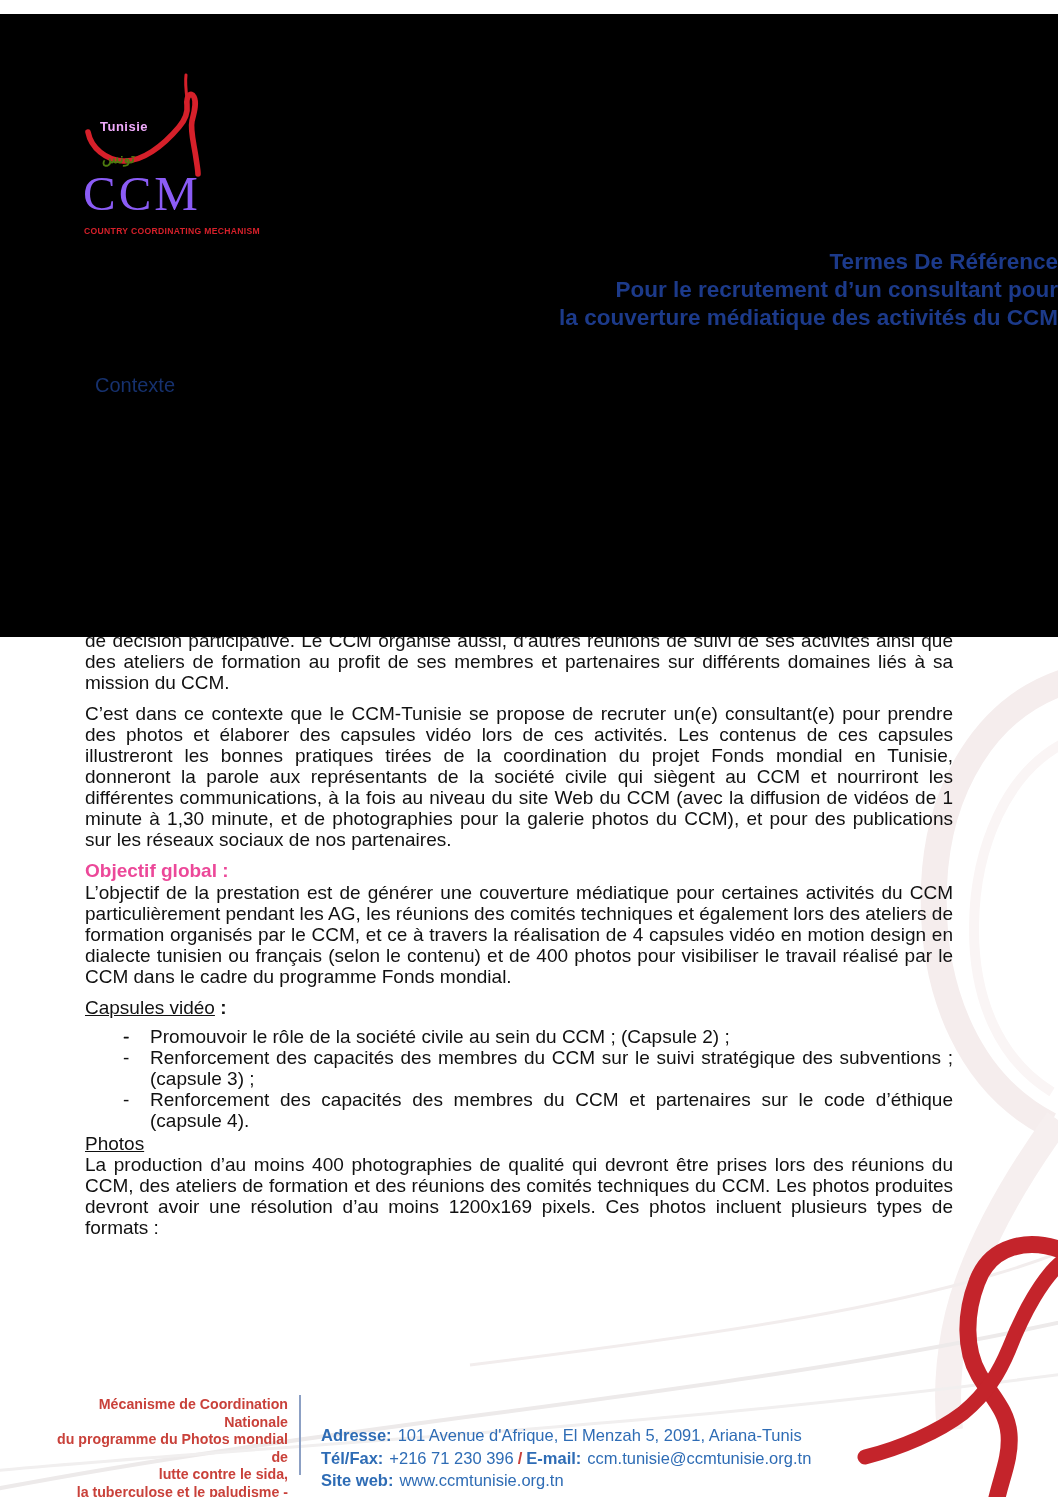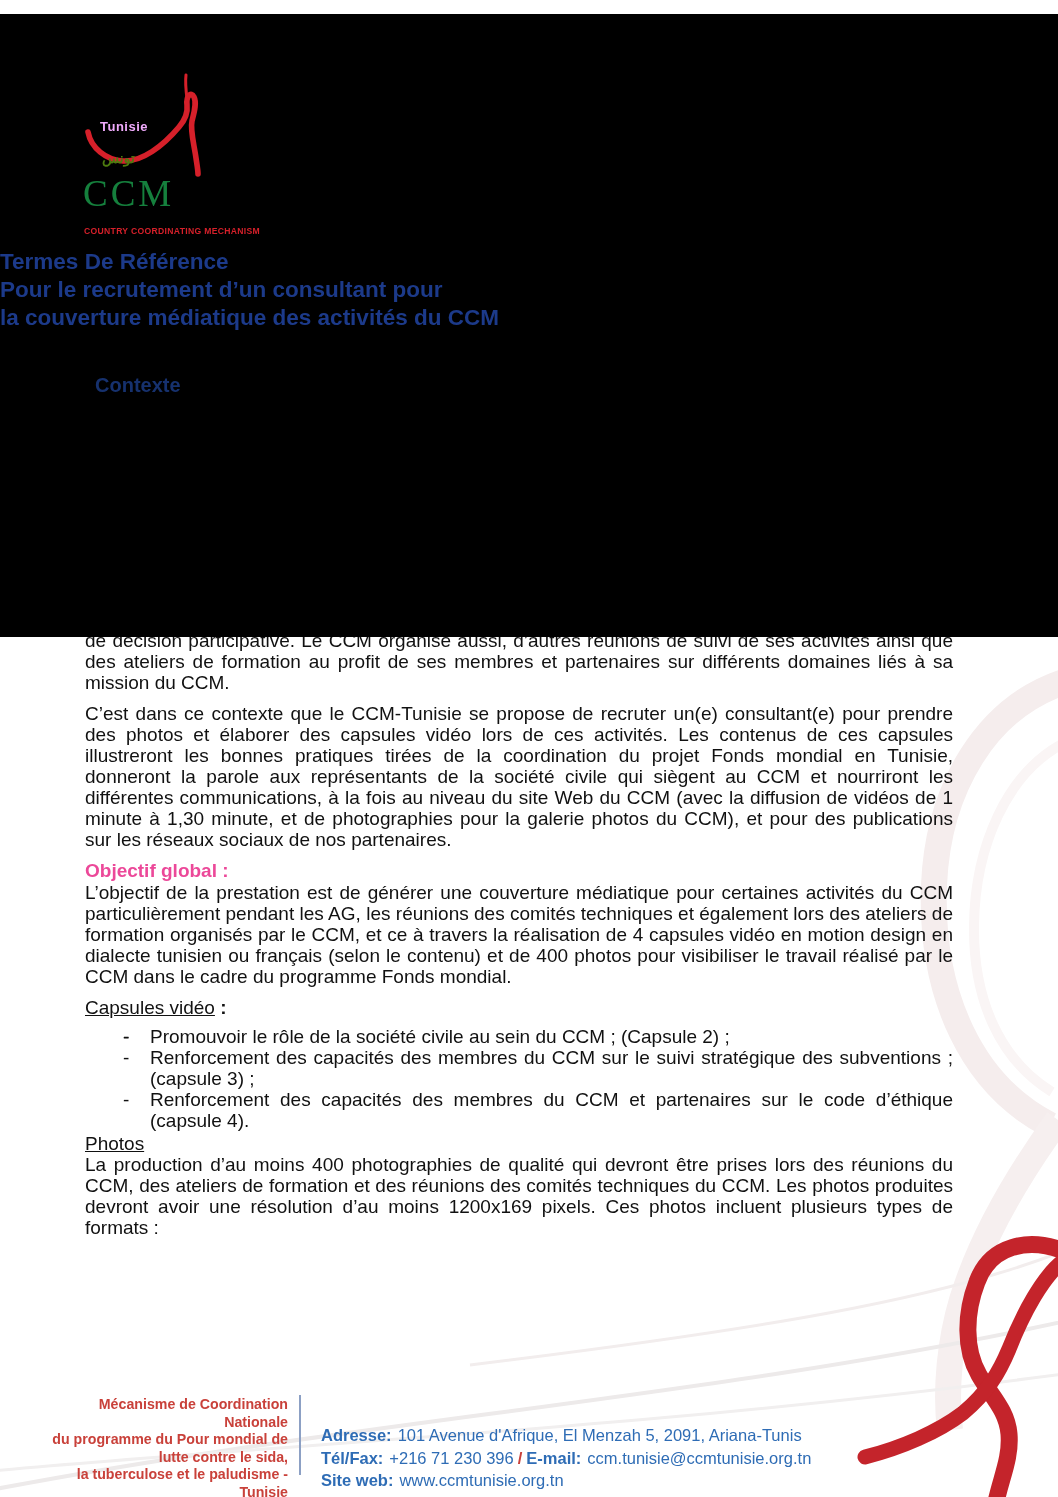--- a/index.html
+++ b/index.html
@@ -18,35 +18,35 @@
   
   .logo{position:absolute;left:82px;top:56px;width:145px;height:178px;}
   .logo svg{position:absolute;left:0;top:0;}
   .logo-country{
     position:absolute;left:18px;top:50px;color:#f0abfc;
     font-size:13px;font-weight:bold;letter-spacing:.5px;line-height:14px;
   }
   .logo-arabic{position:absolute;left:20px;top:80px;color:#4d7c0f;font-size:14px;font-weight:bold;}
   .logo-acronym{
     position:absolute;left:1px;top:96px;width:144px;text-align:left;
-    font-family:"Liberation Serif",serif;font-size:37px;line-height:56px;
-    color:#15803d;letter-spacing:3px;
+    font-family:"Liberation Serif",serif;font-size:49px;line-height:56px;
+    color:#8b5cf6;letter-spacing:3px;
   }
   .logo-tagline{
     position:absolute;left:2px;top:156px;width:150px;
     color:#d6202a;font-size:8.6px;font-weight:bold;letter-spacing:.32px;white-space:nowrap;
   }
   
   .doc-title{
-    position:absolute;left:0;top:234px;width:1058px;text-align:left;
+    position:absolute;left:0;top:234px;width:1058px;text-align:right;
     color:#1c3a8a;font-size:22.5px;font-weight:bold;line-height:28px;z-index:4;
   }
   .contexte{
     position:absolute;left:95px;top:360px;color:#16316e;
-    font-size:20px;font-weight:bold;z-index:4;
+    font-size:20px;font-weight:normal;z-index:4;
   }
   
   .content{
     position:absolute;left:85px;top:630px;width:868px;z-index:1;
     font-size:19px;line-height:21px;text-align:justify;
   }
   .content p{margin:0 0 10px 0;}
   .h-navy{color:#ec4899;font-weight:bold;margin:2px 0 1px 0;text-align:left;}
   .u-label{text-decoration:underline;}
   .label-line{margin:0 0 8px 0;text-align:left;}
@@ -137,21 +137,21 @@
       <li><span class="dash">-</span><span>Renforcement des capacités des membres du CCM sur le suivi stratégique des subventions ; (capsule 3) ;</span></li>
       <li><span class="dash">-</span><span>Renforcement des capacités des membres du CCM et partenaires sur le code d’éthique (capsule 4).</span></li>
     </ul>
 
     <div class="label-line" style="margin-bottom:0;"><span class="u-label">Photos</span></div>
     <p>La production d’au moins 400 photographies de qualité qui devront être prises lors des réunions du CCM, des ateliers de formation et des réunions des comités techniques du CCM. Les photos produites devront avoir une résolution d’au moins 1200x169 pixels. Ces photos incluent plusieurs types de formats :</p>
   </div>
 
   <div class="footer-org">
     <div>Mécanisme de Coordination Nationale</div>
-    <div>du programme du Pour mondial de</div>
+    <div>du programme du Photos mondial de</div>
     <div>lutte contre  le sida,</div>
     <div>la tuberculose et le paludisme - Tunisie</div>
   </div>
 
   <div class="footer-divider"></div>
 
   <div class="footer-contact">
     <div>
       <span class="f-label">Adresse:</span><span>101 Avenue d'Afrique, El Menzah 5, 2091, Ariana-Tunis</span>
     </div>

